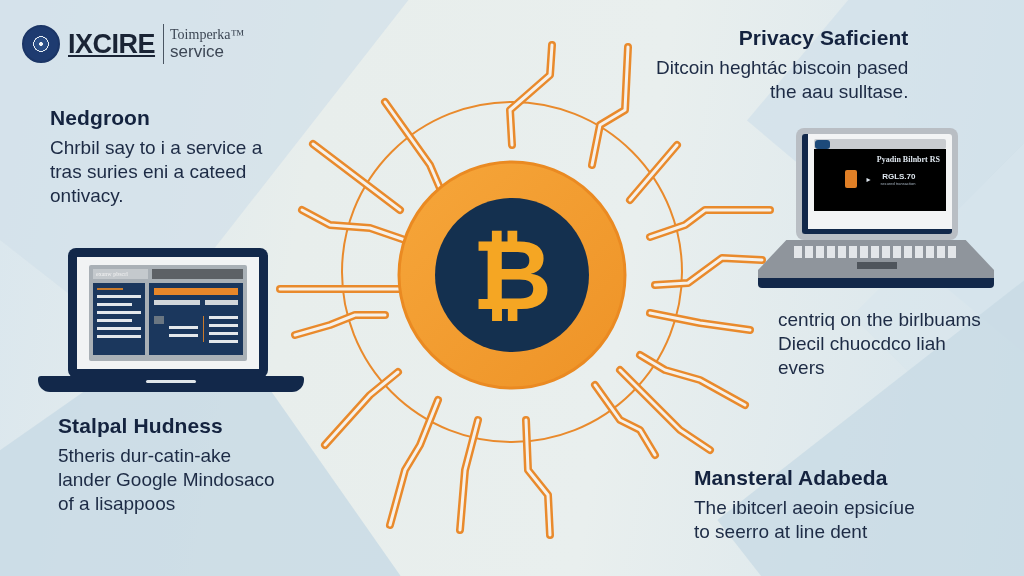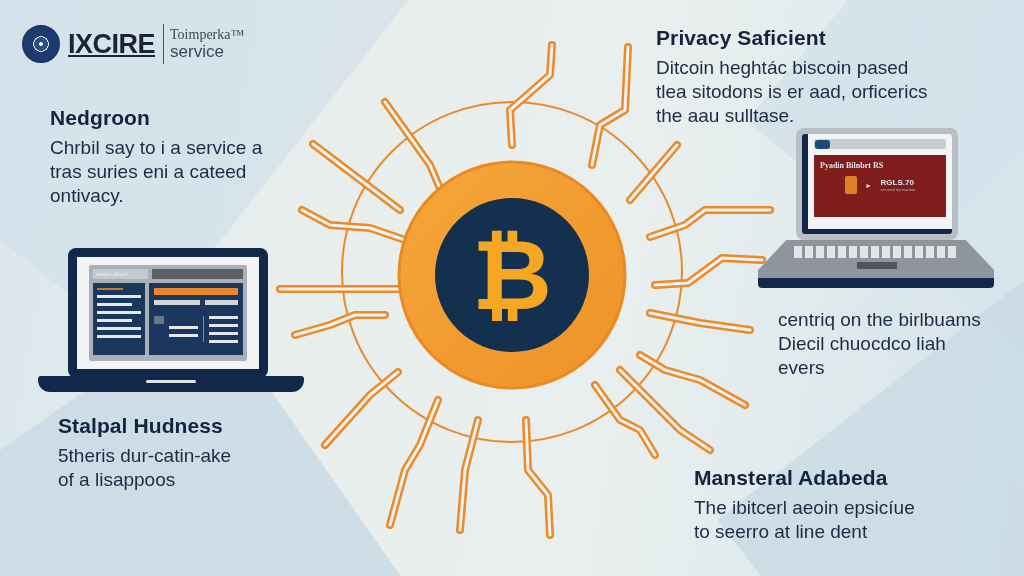--- a/index.html
+++ b/index.html
@@ -62,21 +62,21 @@
   .ll-base { position: absolute; left: 0; top: 128px; width: 266px; height: 16px; background: #12284a;
     border-radius: 3px 3px 12px 12px; }
   .ll-base .notch { position: absolute; left: 108px; top: 4px; width: 50px; height: 3px; background: #dfe5ea; border-radius: 2px; }
 
   .laptop-right { position: absolute; left: 758px; top: 128px; width: 236px; height: 162px; }
   .lr-screen { position: absolute; left: 38px; top: 0; width: 162px; height: 112px; background: #b9bec4;
     border-radius: 8px; padding: 6px; }
   .lr-screen .frame { width: 100%; height: 100%; background: #f3f4f5; border-left: 6px solid #12284a; border-bottom: 5px solid #12284a; padding: 5px 6px; border-radius: 3px; }
   .lr-url { height: 10px; background: #c9ccd0; border-radius: 2px; display: flex; align-items: center; }
   .lr-url .fav { width: 15px; height: 9px; background: #1d4a7a; border-radius: 3px; margin-left: 1px; }
-  .lr-panel { margin-top: 6px; height: 62px; background: #7f1d1d; padding: 6px; text-align: left; color: #dfe7ef; }
+  .lr-panel { height: 62px; background: #000000; padding: 6px; text-align: right; color: #dfe7ef; }
   .lr-panel .title { font-size: 8px; font-weight: 700; font-family: "Liberation Serif", serif; }
   .lr-panel .row { display: flex; align-items: center; justify-content: center; gap: 10px; margin-top: 6px; }
   .lr-panel .lock { width: 12px; height: 18px; background: #e07f26; border-radius: 2px; }
   .lr-panel .amt { font-size: 8px; font-weight: 700; }
   .lr-panel .cap { font-size: 4px; color: #a9b6c3; }
   .lr-kb { position: absolute; left: 0; top: 112px; width: 236px; height: 40px;
     background: #8f959c; clip-path: polygon(12% 0, 88% 0, 100% 75%, 100% 100%, 0 100%, 0 75%); }
   .lr-keys { position: absolute; left: 36px; top: 118px; width: 164px; height: 12px;
     background: repeating-linear-gradient(90deg, #e3e6e9 0 8px, #8f959c 8px 11px); }
   .lr-pad { position: absolute; left: 99px; top: 134px; width: 40px; height: 7px; background: #4f555c; }
@@ -166,36 +166,36 @@
   </div>
 </div>
 
 <div class="block" style="left:50px; top:106px;">
   <h2>Nedgroon</h2>
   <p>Chrbil say to i a service a</p>
   <p>tras suries eni a cateed</p>
   <p>ontivacy.</p>
 </div>
 
-<div class="block" style="left:656px; top:26px;">
+<div class="block" style="left:656px; top:26px;text-align:right;">
   <h2>Privacy Saficient</h2>
   <p>Ditcoin heghtác biscoin pased</p>
-  <p>tlea sitodons is er aad, orficerics</p>
   <p>the aau sulltase.</p>
 </div>
 
 <div class="block" style="left:778px; top:308px;">
   <p>centriq on the birlbuams</p>
   <p>Diecil chuocdco liah</p>
   <p>evers</p>
 </div>
 
 <div class="block" style="left:58px; top:414px;">
   <h2>Stalpal Hudness</h2>
   <p>5theris dur-catin-ake</p>
+  <p>lander Google Mindosaco</p>
   <p>of a lisappoos</p>
 </div>
 
 <div class="block" style="left:694px; top:466px;">
   <h2>Mansteral Adabeda</h2>
   <p>The ibitcerl aeoin epsicíue</p>
   <p>to seerro at line dent</p>
 </div>
 
 <div class="laptop-left">

